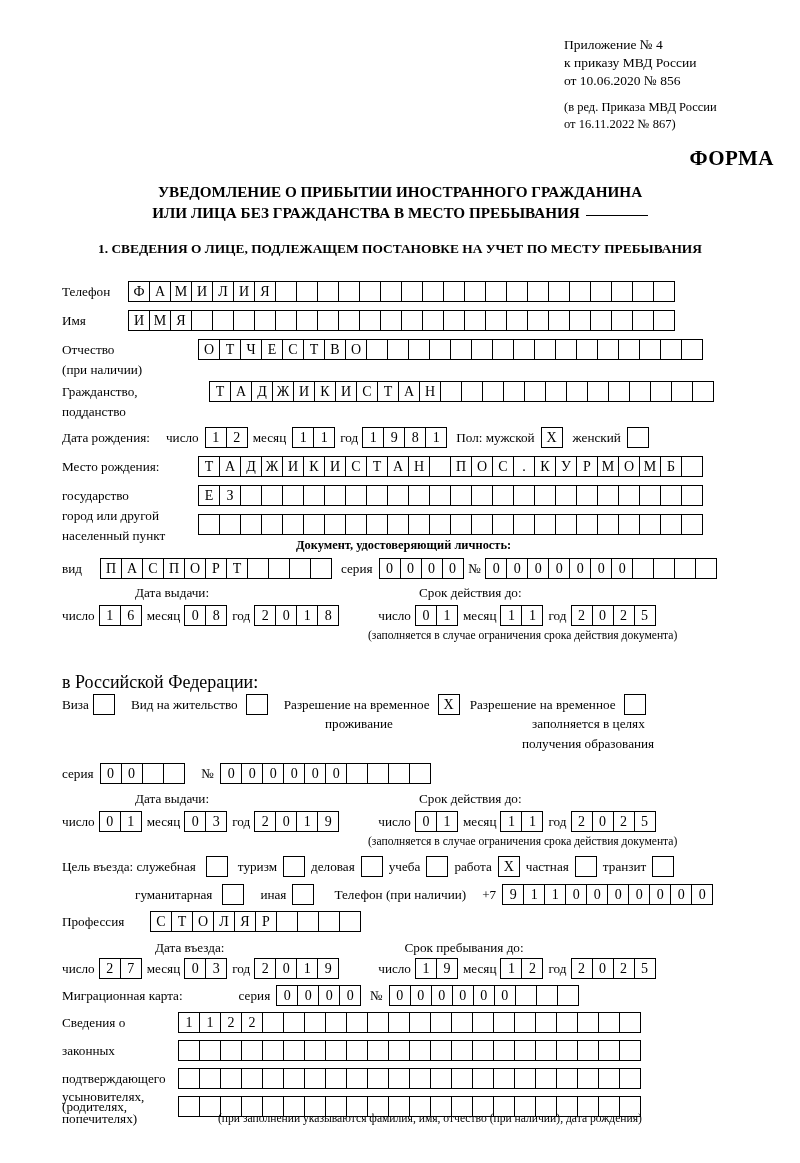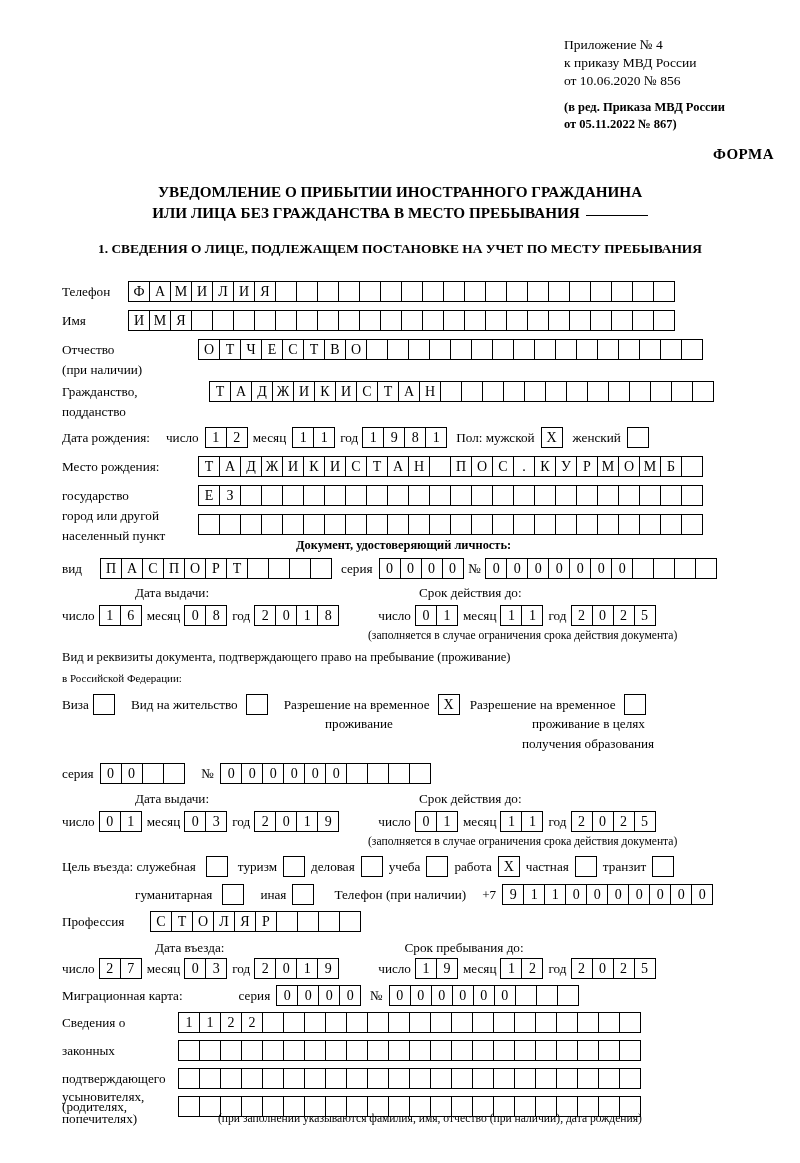--- a/index.html
+++ b/index.html
@@ -23,27 +23,27 @@
   }
   .header-block {
     position: absolute;
     top: 36px;
     right: 58px;
     width: 210px;
     font-size: 13.5px;
     line-height: 1.32;
     text-align: left;
   }
-  .header-block .grp2 { margin-top: 10px; font-size: 12.5px; font-weight: bold; }
+  .header-block .grp2 { margin-top: 10px; font-size: 12.5px; }
   .forma {
     position: absolute;
     top: 146px;
     right: 58px;
     font-weight: bold;
-    font-size: 15px;
+    font-size: 21px;
     letter-spacing: 0.5px;
   }
   .title {
     position: absolute;
     top: 182px;
     left: 0;
     width: 800px;
     text-align: center;
     font-weight: bold;
     font-size: 15.2px;
@@ -115,21 +115,21 @@
 </head>
 <body>
 
 <div class="page">
 
   <div class="header-block">
     <div>Приложение № 4</div>
     <div>к приказу МВД России</div>
     <div>от 10.06.2020 № 856</div>
     <div class="grp2">(в ред. Приказа МВД России</div>
-    <div class="grp2" style="margin-top:0">от 05.11.2022 № 867)</div>
+    <div class="grp2" style="margin-top:0">от 16.11.2022 № 867)</div>
   </div>
 
   <div class="forma">ФОРМА</div>
 
   <div class="title">
     <div>УВЕДОМЛЕНИЕ О ПРИБЫТИИ ИНОСТРАННОГО ГРАЖДАНИНА</div>
     <div><span>ИЛИ ЛИЦА БЕЗ ГРАЖДАНСТВА В МЕСТО ПРЕБЫВАНИЯ</span><span class="ul-after"></span></div>
   </div>
 
   <div class="section1">1. СВЕДЕНИЯ О ЛИЦЕ, ПОДЛЕЖАЩЕМ ПОСТАНОВКЕ НА УЧЕТ ПО МЕСТУ ПРЕБЫВАНИЯ</div>
@@ -461,42 +461,39 @@
     <span class="cells ml4" id="cells-doc-valid-year">
         <span class="cell">2</span>
         <span class="cell">0</span>
         <span class="cell">2</span>
         <span class="cell">5</span>
       </span>
   </div>
 
   <div class="center-note" style="top:629px; left:368px;">(заполняется в случае ограничения срока действия документа)</div>
 
-  <div class="row" style="top:650px; left:62px;">
-    <span class="lbl" style="font-size:12.6px">Вид и реквизиты документа, подтверждающего право на пребывание (проживание)</span>
-  </div>
   <div class="row" style="top:672px; left:62px;">
-    <span class="lbl" style="font-size:11px">в Российской Федерации:</span>
+    <span class="lbl" style="font-size:18px">в Российской Федерации:</span>
   </div>
 
   <div class="row" style="top:694px; left:62px;">
     <span class="lbl">Виза</span>
     <span class="box ml4" id="box-visa"></span>
     <span class="lbl ml16">Вид на жительство</span>
     <span class="box ml8" id="box-residence"></span>
     <span class="lbl ml16">Разрешение на временное</span>
     <span class="box ml8" id="box-temp">Х</span>
     <span class="lbl ml10">Разрешение на временное</span>
     <span class="box ml8" id="box-edu"></span>
   </div>
   <div class="row" style="top:716px; left:325px;">
     <span class="lbl">проживание</span>
   </div>
   <div class="row" style="top:716px; left:532px;">
-    <span class="lbl">проживание в целях</span>
+    <span class="lbl">заполняется в целях</span>
   </div>
   <div class="row" style="top:736px; left:522px;">
     <span class="lbl">получения образования</span>
   </div>
 
   <div class="row" style="top:763px; left:62px;">
     <span class="lbl">серия</span>
     <span class="cells ml6" id="cells-permit-series">
         <span class="cell">0</span>
         <span class="cell">0</span>

